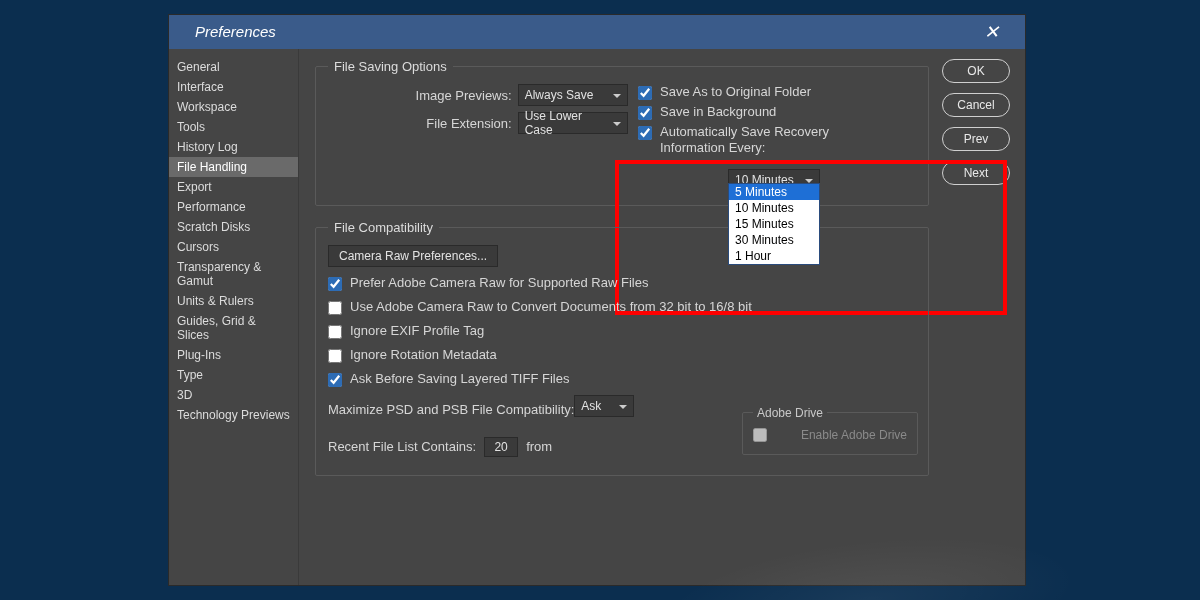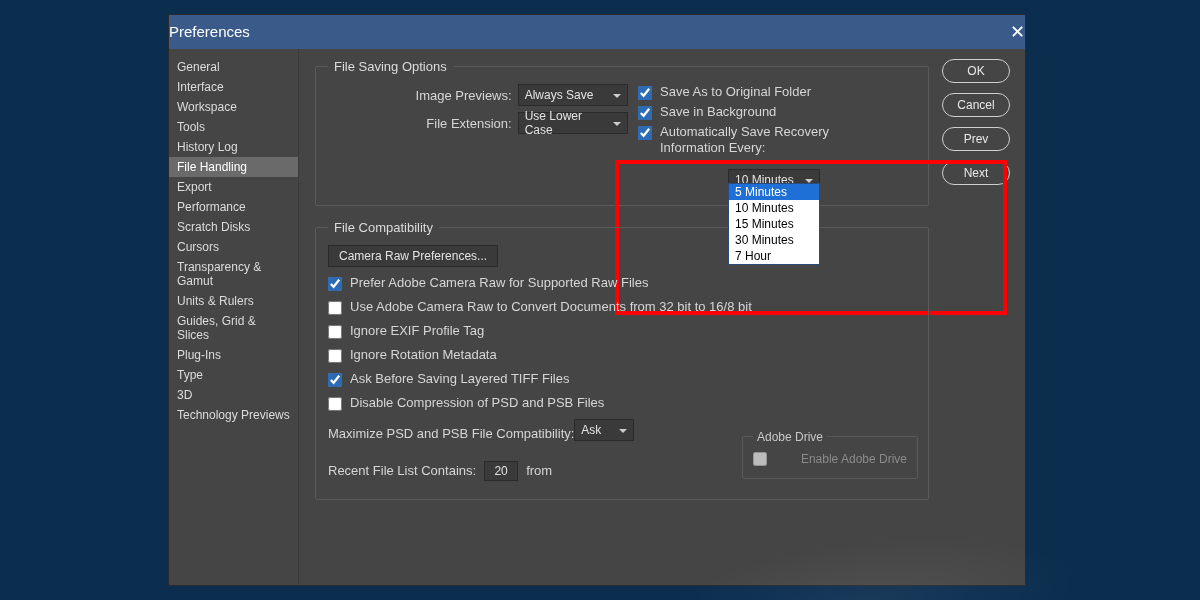--- a/index.html
+++ b/index.html
@@ -4,21 +4,21 @@
 <style>
   * { box-sizing: border-box; margin: 0; padding: 0; font-family: "Segoe UI", Tahoma, sans-serif; }
   body { background: #0b2e4f; width: 1200px; height: 600px; overflow: hidden; position: relative; }
   .dialog {
     position: absolute; left: 168px; top: 14px; width: 858px; height: 572px;
     background: #454545; color: #d6d6d6; font-size: 13px;
     border: 1px solid #2a2a2a;
   }
   .titlebar {
     background: #3a5b8a; color: #ffffff; height: 34px; line-height: 34px;
-    padding: 0 0; font-size: 15px; display: flex; justify-content: space-between; align-items: center;
+    padding: 0 26px; font-size: 15px; display: flex; justify-content: space-between; align-items: center; font-style: italic;
   }
   .titlebar .x { font-size: 18px; cursor: pointer; }
   .body { display: flex; height: calc(100% - 34px); }
   .sidebar { width: 130px; background: #454545; border-right: 1px solid #3a3a3a; padding: 8px 0 8px 0; }
   .sidebar-item { padding: 3px 8px; font-size: 12px; color: #dcdcdc; cursor: pointer; }
   .sidebar-item.active { background: #6a6a6a; color: #fff; }
   .main { flex: 1; padding: 10px 8px 10px 16px; position: relative; color:#d6d6d6; }
   .right-col { width: 88px; padding: 10px 10px 0 0; display: flex; flex-direction: column; gap: 10px; align-items: center; }
   .btn {
     width: 68px; height: 24px; border: 1px solid #cfcfcf; border-radius: 14px;
@@ -135,21 +135,21 @@
             </div>
             <div class="autosave-select-wrap">
               <div class="select" style="width:92px">
                 <span>10 Minutes</span>
               </div>
               <div class="dropdown-list" id="autosave-options">
                   <div class="sel">5 Minutes</div>
                   <div>10 Minutes</div>
                   <div>15 Minutes</div>
                   <div>30 Minutes</div>
-                  <div>7 Hour</div>
+                  <div>1 Hour</div>
                 </div>
             </div>
           </div>
         </div>
         <div class="highlight-box"></div>
       </fieldset>
 
       <fieldset style="padding-bottom:18px;">
         <legend>File Compatibility</legend>
         <div class="link-btn">Camera Raw Preferences...</div>
@@ -166,24 +166,20 @@
               <input type="checkbox" style="">
               <span>Ignore EXIF Profile Tag</span>
             </div>
           <div class="chk">
               <input type="checkbox" style="">
               <span>Ignore Rotation Metadata</span>
             </div>
           <div class="chk">
               <input type="checkbox" checked="" style="">
               <span>Ask Before Saving Layered TIFF Files</span>
-            </div>
-          <div class="chk">
-              <input type="checkbox" style="">
-              <span>Disable Compression of PSD and PSB Files</span>
             </div>
         </div>
         <div class="compat-row">
           <span>Maximize PSD and PSB File Compatibility:</span>
           <div class="select" style="width:60px">
             <span>Ask</span>
           </div>
         </div>
         <div class="recent-row">
           <span>Recent File List Contains:</span>

